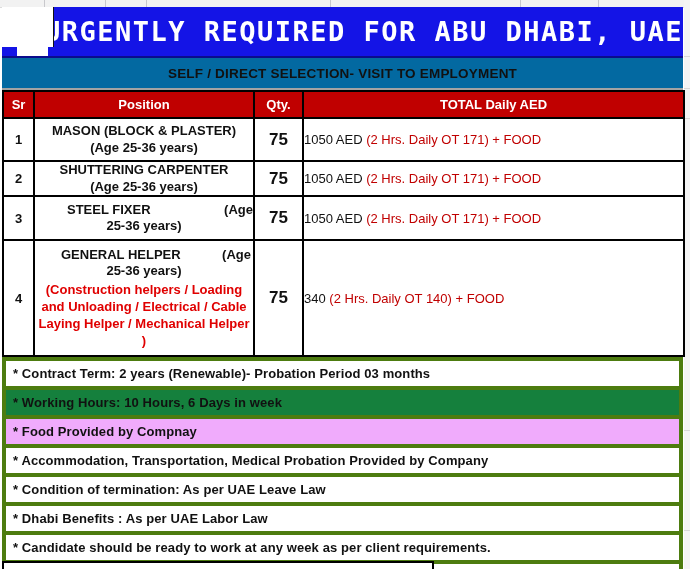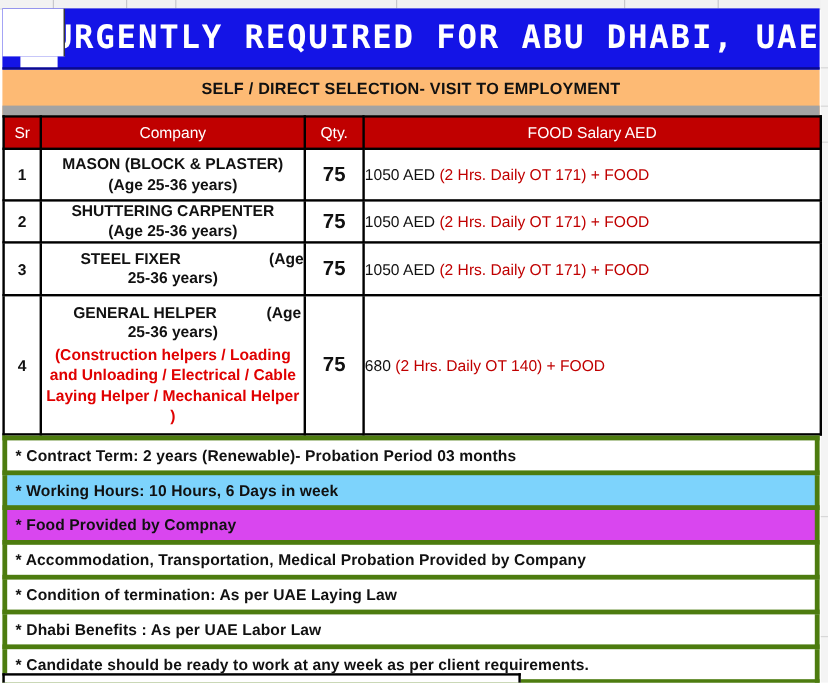--- a/index.html
+++ b/index.html
@@ -98,22 +98,22 @@
     top: 40px;
     width: 31px;
     height: 16px;
     background: #ffffff;
     z-index: 5;
   }
 
   
   .subtitle {
     height: 30px;
-    background: #fdba74;
-    border-bottom: 8px solid #a3a3a3;
+    background: #0369a1;
+    border-bottom: 2px solid #a3a3a3;
     display: flex;
     align-items: center;
     justify-content: center;
   }
   .subtitle span {
     font-size: 13.5px;
     font-weight: bold;
     color: #111;
     letter-spacing: 0.2px;
   }
@@ -125,21 +125,21 @@
     table-layout: fixed;
   }
   table.jobs th, table.jobs td {
     border: 2px solid #000;
     padding: 0;
   }
   table.jobs thead th {
     background: #c00000;
     color: #ffffff;
     font-size: 13px;
-    font-weight: normal;
+    font-weight: bold;
     height: 25px;
     text-align: center;
     vertical-align: middle;
   }
   .col-sr   { width: 31px; }
   .col-pos  { width: 220px; }
   .col-qty  { width: 49px; }
   .col-sal  { width: 381px; }
 
   td.sr {
@@ -263,23 +263,23 @@
     <table class="jobs">
       <colgroup>
         <col class="col-sr">
           <col class="col-pos">
           <col class="col-qty">
           <col class="col-sal">
       </colgroup>
       <thead>
         <tr>
           <th>Sr</th>
-          <th>Company</th>
+          <th>Position</th>
           <th>Qty.</th>
-          <th>FOOD Salary AED</th>
+          <th>TOTAL Daily AED</th>
         </tr>
       </thead>
       <tbody>
 
         <tr class="row1-h">
           <td class="sr">1</td>
           <td class="pos">
             <span class="pos-sub">MASON (BLOCK &amp; PLASTER)</span>
             <span class="pos-sub">(Age 25-36 years)</span>
           </td>
@@ -324,43 +324,43 @@
           <td class="pos">
             <span class="pos-line-split" style="padding:0 2px 0 26px">
               <span>GENERAL HELPER</span>
               <span>(Age</span>
             </span>
             <span class="pos-sub">25-36 years)</span>
             <span class="pos-detail">(Construction helpers / Loading and Unloading / Electrical / Cable Laying Helper / Mechanical Helper )</span>
           </td>
           <td class="qty">75</td>
           <td class="sal">
-            <span>680</span>
+            <span>340</span>
             <span class="red">(2 Hrs. Daily OT 140) + FOOD</span>
           </td>
         </tr>
       </tbody>
     </table>
 
     <table class="notes">
       <tbody>
         <tr>
             <td>* Contract Term: 2 years (Renewable)-  Probation Period 03 months</td>
           </tr>
         <tr>
-            <td style="background:#7dd3fc">* Working Hours: 10 Hours, 6 Days in week</td>
-          </tr>
-        <tr>
-            <td style="background:#d946ef">* Food Provided by Compnay</td>
+            <td style="background:#15803d">* Working Hours: 10 Hours, 6 Days in week</td>
+          </tr>
+        <tr>
+            <td style="background:#f0abfc">* Food Provided by Compnay</td>
           </tr>
         <tr>
             <td>* Accommodation, Transportation, Medical Probation Provided by Company</td>
           </tr>
         <tr>
-            <td>* Condition of termination:  As per UAE Laying Law</td>
+            <td>* Condition of termination:  As per UAE Leave Law</td>
           </tr>
         <tr>
             <td>* Dhabi Benefits  :  As per UAE Labor Law</td>
           </tr>
         <tr>
             <td>* Candidate should be ready to work at any week as per client requirements.</td>
           </tr>
         <tr>
             <td>* Flights will be arrive at Abu Dhabi</td>
           </tr>

